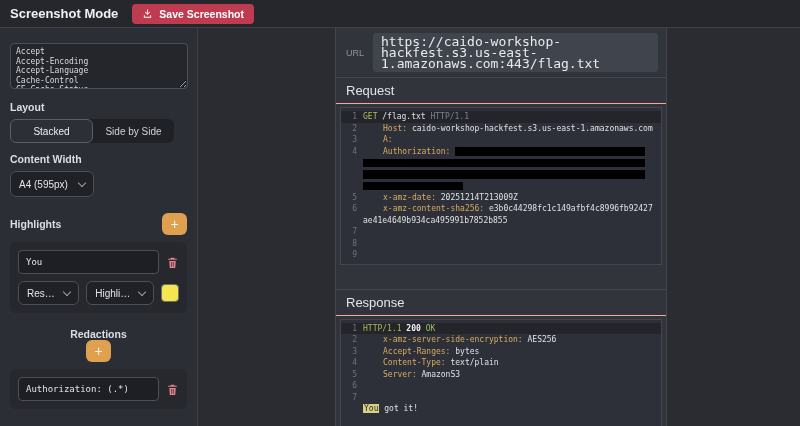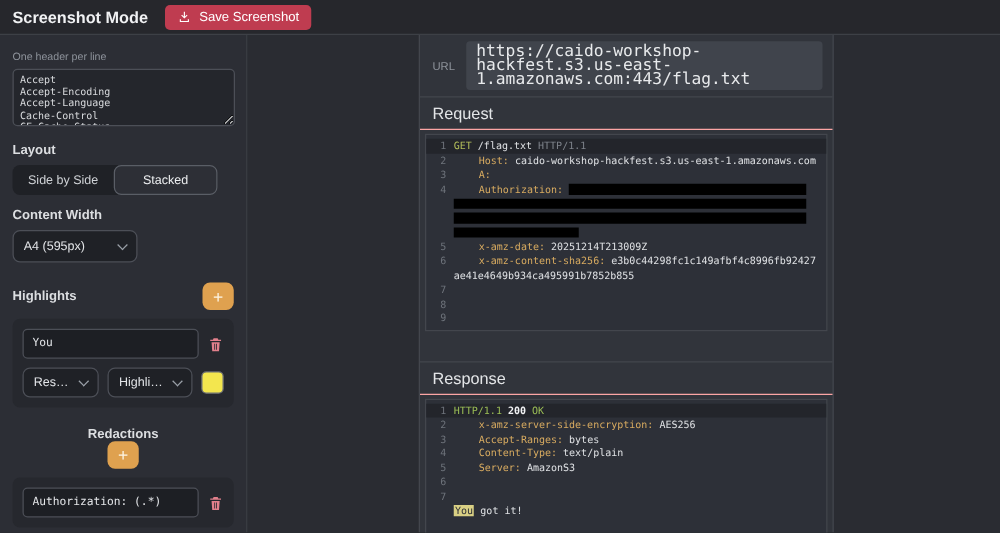--- a/index.html
+++ b/index.html
@@ -6,21 +6,21 @@
   html,body { width:800px; height:426px; overflow:hidden; background:#2a2c32;
     font-family:"Liberation Sans", sans-serif; }
   .app { width:800px; height:426px; display:flex; flex-direction:column;
     color:#dfe1e4; font-size:11px; }
 
   
   .topbar { height:28px; flex:0 0 28px; background:#26272c; border-bottom:1px solid #3d4046;
     display:flex; align-items:center; padding:0 10px; gap:14px; }
   .topbar-title { font-size:13px; font-weight:bold; color:#f0f1f3; }
   .save-btn { background:#bf3c50; border:none; border-radius:4px; color:#fff;
-    font-size:10.5px; font-weight:400; height:20px; padding:0 10px; display:flex;
+    font-size:10.5px; font-weight:700; height:20px; padding:0 10px; display:flex;
     align-items:center; gap:6px; cursor:pointer; font-family:inherit; }
 
   
   .body { flex:1; display:flex; min-height:0; }
 
   
   .sidebar { width:198px; flex:0 0 198px; background:#2c2e35; border-right:1px solid #3d4046;
     padding:10px; overflow:hidden; }
   .side-label { font-size:10.5px; font-weight:600; color:#dcdee1; }
   .side-sublabel { font-size:8.5px; color:#8d929a; margin-top:2px; }
@@ -33,21 +33,21 @@
     border-radius:6px; display:flex; align-items:stretch; }
   .segment { flex:1; display:flex; align-items:center; justify-content:center;
     font-size:10px; color:#cfd2d6; border-radius:6px; cursor:pointer; }
   .segment.selected { background:#2d2f36; border:1px solid #5a5e66; color:#eceef0; }
   .select { background:#1f2126; border:1px solid #4c4f57; border-radius:6px; height:24px;
     display:flex; align-items:center; justify-content:space-between; padding:0 8px;
     font-size:10px; color:#e3e5e8; cursor:pointer; gap:6px; }
   .select .txt { overflow:hidden; text-overflow:ellipsis; white-space:nowrap; }
   .chev { width:6px; height:6px; border-right:1.5px solid #9aa0a8; border-bottom:1.5px solid #9aa0a8;
     transform:rotate(45deg); margin-top:-3px; flex:0 0 auto; }
-  .select-width { width:100px; height:26px; margin-top:6px; }
+  .select-width { width:84px; height:26px; margin-top:6px; }
   .section-row { display:flex; align-items:center; justify-content:space-between; }
   .add-btn { width:25px; height:22px; background:#dfa14f; border:none; border-radius:6px;
     color:#fdf4e3; font-size:14px; line-height:1; cursor:pointer; display:flex;
     align-items:center; justify-content:center; }
   .rule-card { margin-top:7px; background:#26282e; border-radius:6px; padding:8px; }
   .rule-row { display:flex; align-items:center; gap:7px; }
   .rule-row + .rule-row { margin-top:7px; }
   .rule-input { flex:1; height:24px; background:#1d1f24; border:1px solid #4c4f57;
     border-radius:4px; color:#e3e5e8; font-family:"DejaVu Sans Mono", monospace;
     font-size:9px; padding:0 7px; min-width:0; }
@@ -102,31 +102,30 @@
           </svg>
       </span>
       <span>Save Screenshot</span>
     </button>
   </div>
 
   <div class="body">
 
     <div class="sidebar">
 
-      <div class="side-sublabel">One header per line</div>
       <textarea class="headers-textarea" spellcheck="false" style="">Accept
 Accept-Encoding
 Accept-Language
 Cache-Control
 CF-Cache-Status</textarea>
 
       <div class="side-label mt">Layout</div>
       <div class="segmented">
+        <div class="segment selected">Stacked</div>
         <div class="segment">Side by Side</div>
-        <div class="segment selected">Stacked</div>
       </div>
 
       <div class="side-label mt">Content Width</div>
       <div class="select select-width">
         <span class="txt">A4 (595px)</span>
         <span class="chev"></span>
       </div>
 
       <div class="section-row" style="margin-top:16px;">
         <span class="side-label">Highlights</span>

